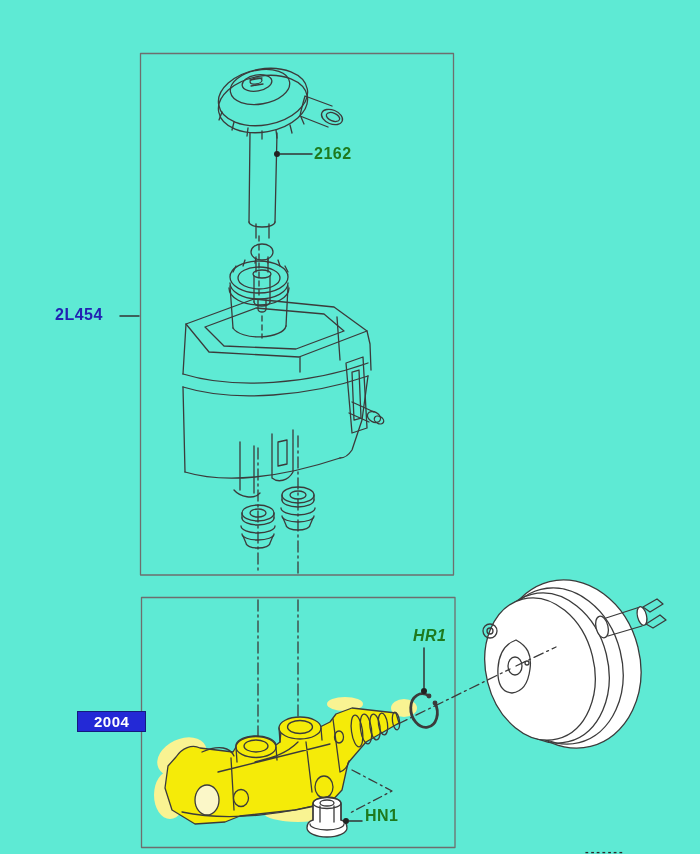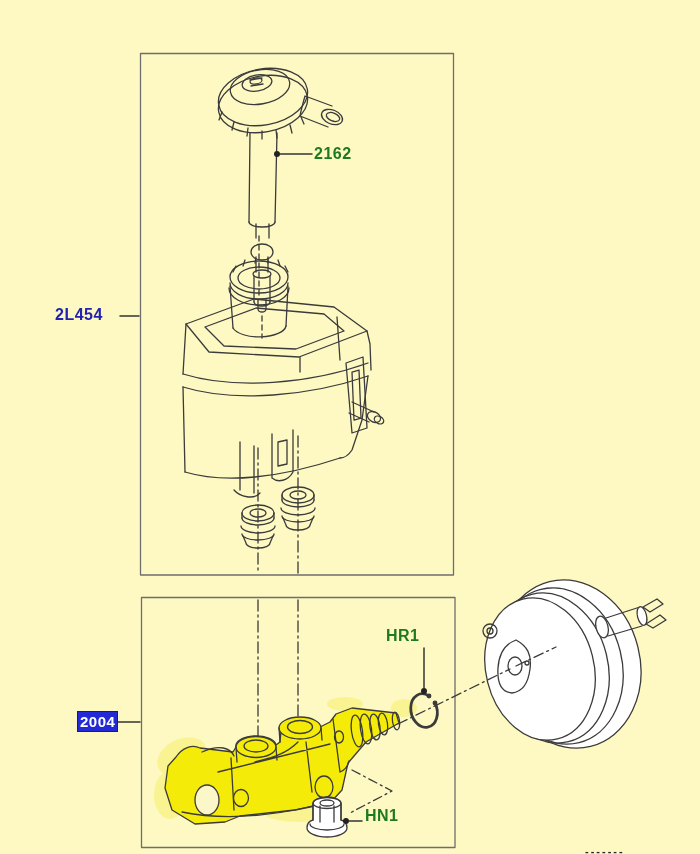--- a/index.html
+++ b/index.html
@@ -1,26 +1,26 @@
 <!DOCTYPE html>
 <html><head>
 <meta charset="utf-8">
 <style>
   html,body{margin:0;padding:0;background:#fff;}
   #canvas{
-    position:relative;width:700px;height:854px;background:#fef9c3;
+    position:relative;width:700px;height:854px;background:#5eead4;
     overflow:hidden;font-family:"Liberation Sans",sans-serif;
   }
   svg{position:absolute;left:0;top:0;}
   .lbl{position:absolute;font-weight:bold;font-size:16px;letter-spacing:.5px;white-space:nowrap;cursor:pointer;}
   .lbl-green{color:#1e7a1e;}
   .lbl-blue{color:#2222b2;}
   .lbl-selected{
     background:#2329d6;color:#ffffff;border:1px solid #141a7e;
-    padding:0 2px;font-size:15px;line-height:19px;
+    padding:0 16px;font-size:15px;line-height:19px;
   }
   #watermark{
     position:absolute;left:585px;top:844px;color:#2a2a2a;
     font-weight:bold;font-size:11px;letter-spacing:2px;line-height:14px;
   }
 </style>
 </head>
 <body>
 
 <div id="canvas">
@@ -188,19 +188,19 @@
     <line x1="349" y1="821" x2="362" y2="821"></line>
   </g>
 </svg>
 
 <div class="lbl lbl-green" style="left:314px;top:145px;">2162</div>
 
 <div class="lbl lbl-blue" style="left:55px;top:306px;">2L454</div>
 
 <div class="lbl lbl-selected" style="left:77px;top:711px;">2004</div>
 
-<div class="lbl lbl-green" style="left:386px;top:627px;">HR1</div>
+<div class="lbl lbl-green" style="left:413px;top:627px;font-style:italic;">HR1</div>
 
 <div class="lbl lbl-green" style="left:365px;top:807px;">HN1</div>
 
 <div id="watermark">-------</div>
 
 </div>
 
 </body></html>

